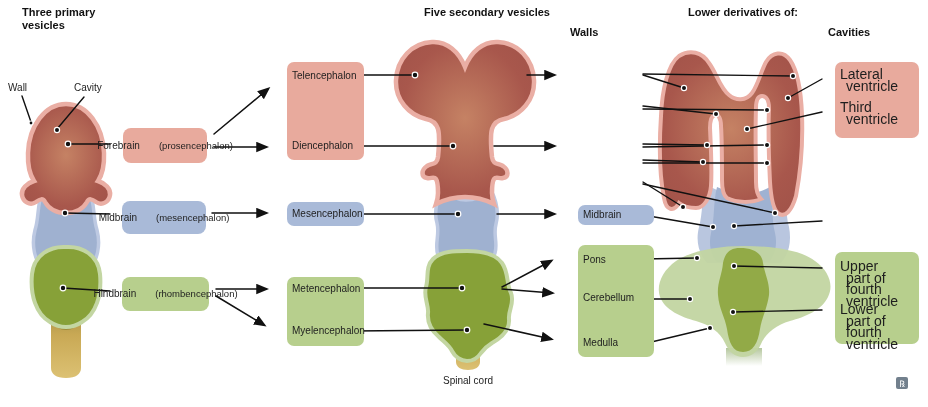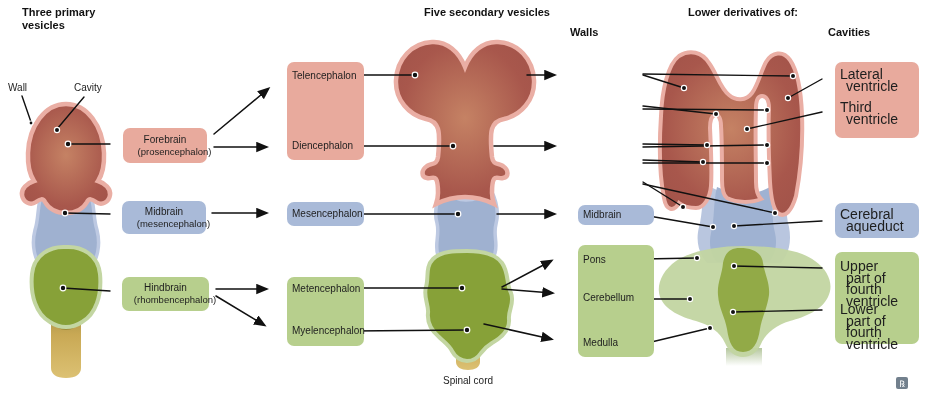--- a/index.html
+++ b/index.html
@@ -5,21 +5,21 @@
   html,body{margin:0;padding:0;background:#fff;}
   #stage{position:relative;width:928px;height:407px;background:#fff;overflow:hidden;
          font-family:"Liberation Sans",sans-serif;}
   #art{position:absolute;left:0;top:0;}
   .lbl{position:absolute;font-size:10px;line-height:12px;color:#1d1d1d;}
   .title{font-weight:bold;font-size:11px;line-height:13px;color:#111;}
   .box{position:absolute;border-radius:7px;font-size:10px;line-height:12px;color:#1e1e1e;margin-left:12px;}
   .pink{background:#e8aa9d;}
   .blue{background:#a9bad8;}
   .green{background:#b7cf8d;}
-  .cbox{display:flex;flex-direction:column;justify-content:center;align-items:center;text-align:center;}
+  .cbox{display:flex;flex-direction:row;justify-content:center;align-items:center;text-align:center;border-radius:8px;}
   .cbox .sub{font-size:9.5px;white-space:nowrap;padding-left:19px;}
   .item{position:absolute;left:5px;right:2px;}
   .nowrap{white-space:nowrap;}
   .hang{padding-left:6px;text-indent:-6px;}
   .cav .item{font-size:14px;line-height:11.5px;right:15px;}
   #rxlogo{position:absolute;display:flex;align-items:center;justify-content:center;
           background:#72808d;color:#fff;font-size:9px;border-radius:2px;}
 </style>
 </head>
 <body>
@@ -227,22 +227,19 @@
   <div class="box green" style="left:566px;top:245px;width:76px;height:112px">
     <span class="item nowrap" style="top:9px">Pons</span>
     <span class="item nowrap" style="top:47px">Cerebellum</span>
     <span class="item nowrap" style="top:92px">Medulla</span>
   </div>
 
   <div class="box pink cav" style="left:823px;top:62px;width:84px;height:76px">
     <span class="item hang" style="top:7px">Lateral ventricle</span>
     <span class="item hang" style="top:40px">Third ventricle</span>
   </div>
-  <div class="box blue cav" style="left:823px;top:203px;width:84px;height:35px">
-    <span class="item hang" style="top:6px">Cerebral aqueduct</span>
-  </div>
   <div class="box green cav" style="left:823px;top:252px;width:84px;height:92px">
     <span class="item hang" style="top:9px">Upper part of fourth ventricle</span>
     <span class="item hang" style="top:52px">Lower part of fourth ventricle</span>
   </div>
 
   <div id="rxlogo" style="left:896px;top:377px;width:12px;height:12px">℞</div>
 </div>
 
 </body></html>

